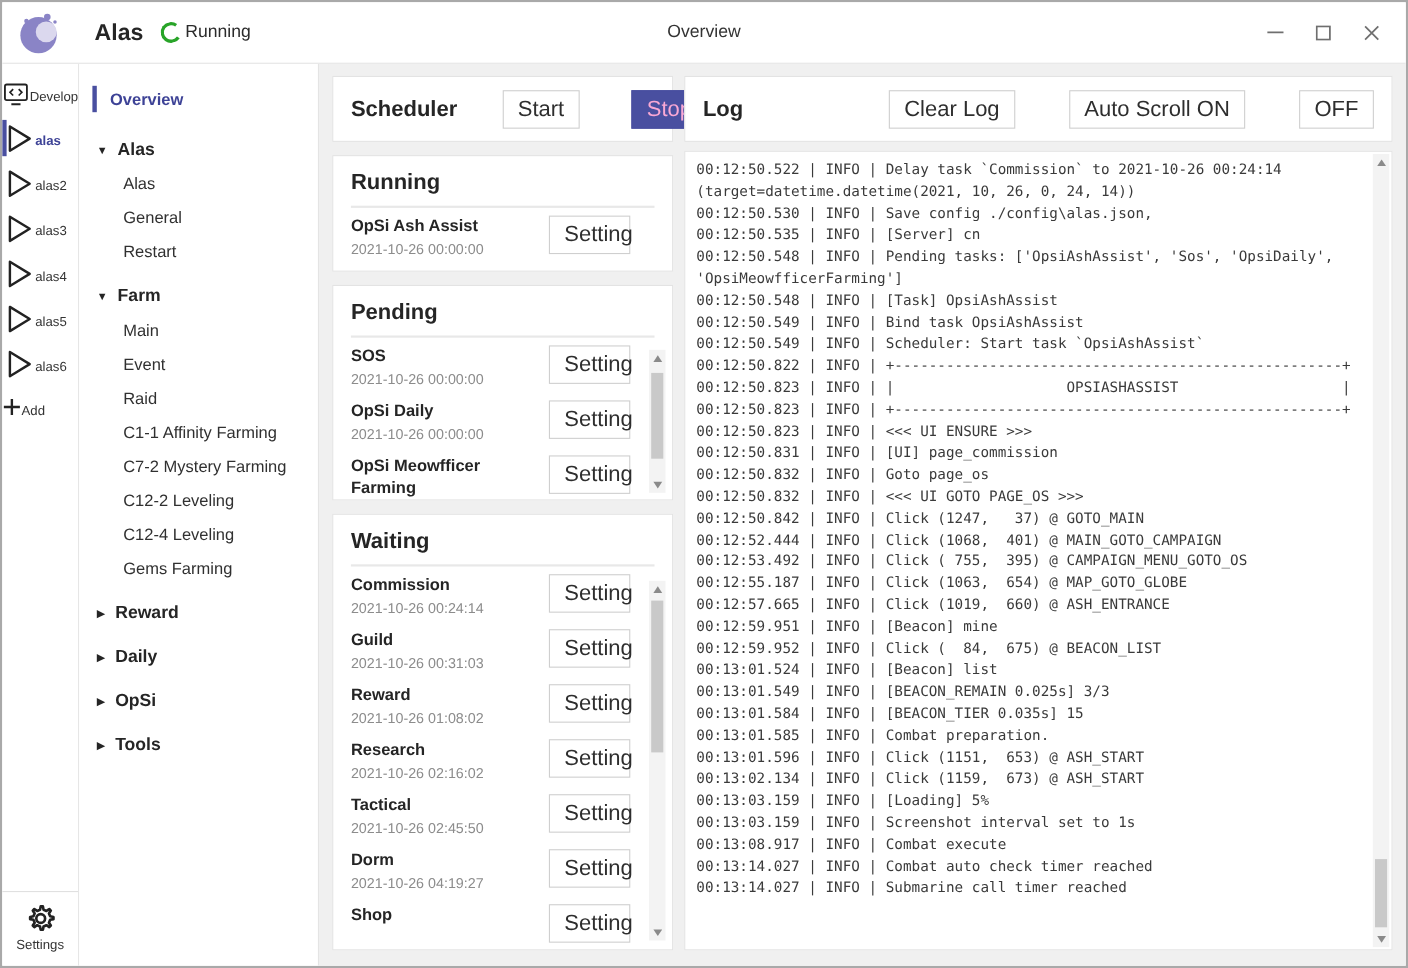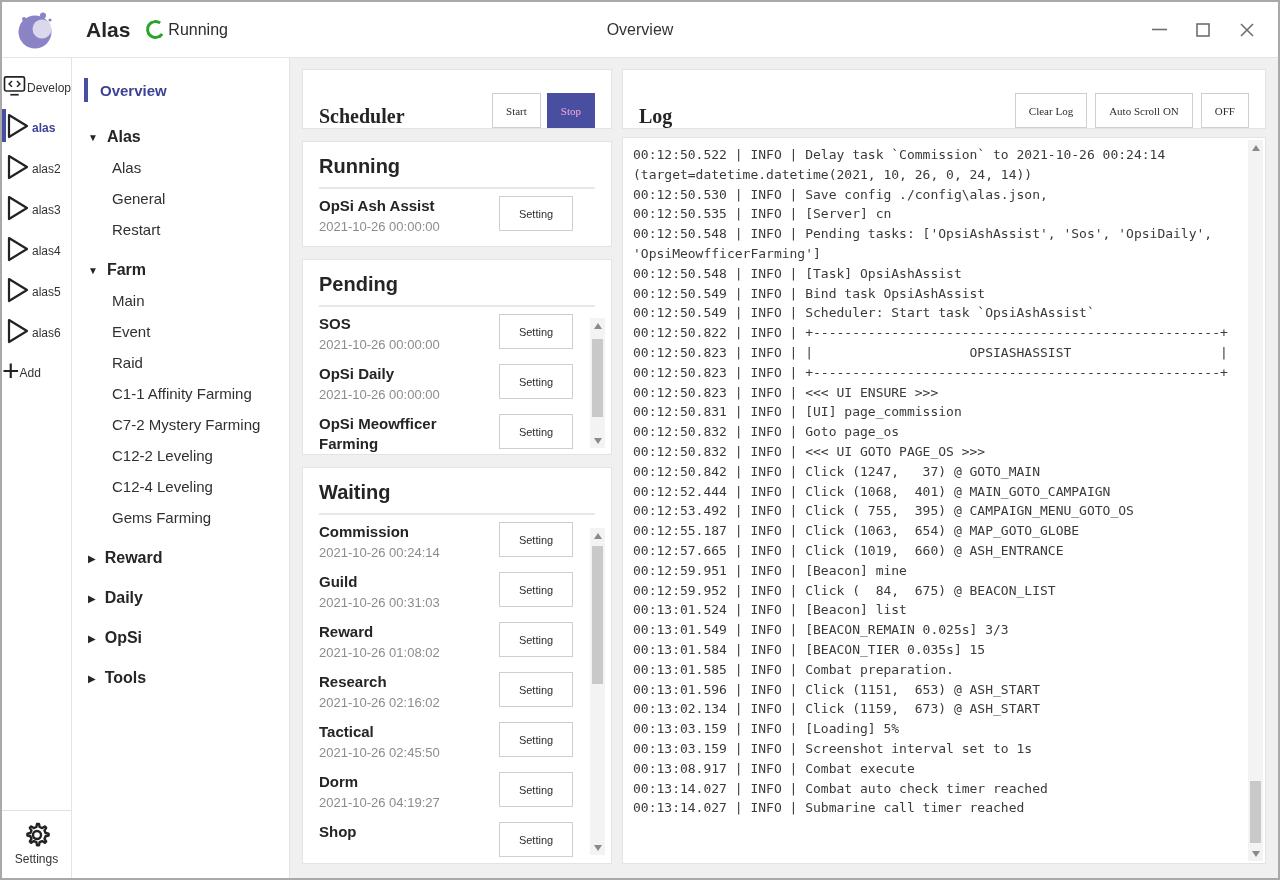--- a/index.html
+++ b/index.html
@@ -45,24 +45,24 @@
   .overview-row { display:flex; align-items:center; padding:2px 0 2px 12px; margin-bottom:14px; }
   .overview-bar { width:4px; height:24px; background:var(--accent); margin-right:12px; }
   .overview-label { font-size:15px; font-weight:700; color:var(--accent-text); }
   .menu-group { display:flex; align-items:center; padding:10px 16px 6px; margin-top:6px; font-weight:700; font-size:16px; color:#252525; }
   .menu-group .tri { font-size:10px; margin-right:9px; color:#252525; }
   .menu-item { padding:7px 6px 7px 40px; font-size:15px; color:#303030; }
   
   .main { flex:1; background:#f0f0f0; padding:11px 12px 14px; display:flex; gap:10px; min-width:0; }
   .card { background:#fff; border:1px solid #e3e3e3; }
   .mid-col { width:310px; flex:0 0 310px; display:flex; flex-direction:column; gap:12px; }
-  .header-card { height:60px; flex:0 0 60px; display:flex; align-items:flex-end; padding:0 16px;font-family:Liberation Serif, serif; }
+  .header-card { height:60px; flex:0 0 60px; display:flex; align-items:center; padding:0 16px; }
   .card-title { font-size:20px; font-weight:600; color:#252525; flex:1; }
   .btn { font-family:inherit; background:#fff; border:1px solid #cfcfcf; color:#2e2e2e;
-    font-size:11px; height:35px; padding:0 13px; cursor:pointer; }
+    font-size:20px; height:35px; padding:0 13px; cursor:pointer;margin-left:41px; }
   .btn.primary { background:var(--accent); border-color:var(--accent); color:#f9a8d4; }
   .sched-btns { display:flex; gap:6px; }
   .task-card { padding:13px 16px 0; overflow:hidden; position:relative; }
   .task-card .card-head { font-size:20px; font-weight:600; color:#252525; padding-bottom:9px;
     border-bottom:2px solid #e8e8e8; margin-bottom:7px; }
   .task-card.pending { height:196px; flex:0 0 196px; }
   .task-card.waiting { flex:1; min-height:0; }
   .task-list { padding-right:22px; }
   .task-row { display:flex; align-items:flex-start; min-height:44px; margin-bottom:6px; }
   .task-info { flex:1; min-width:0; }

